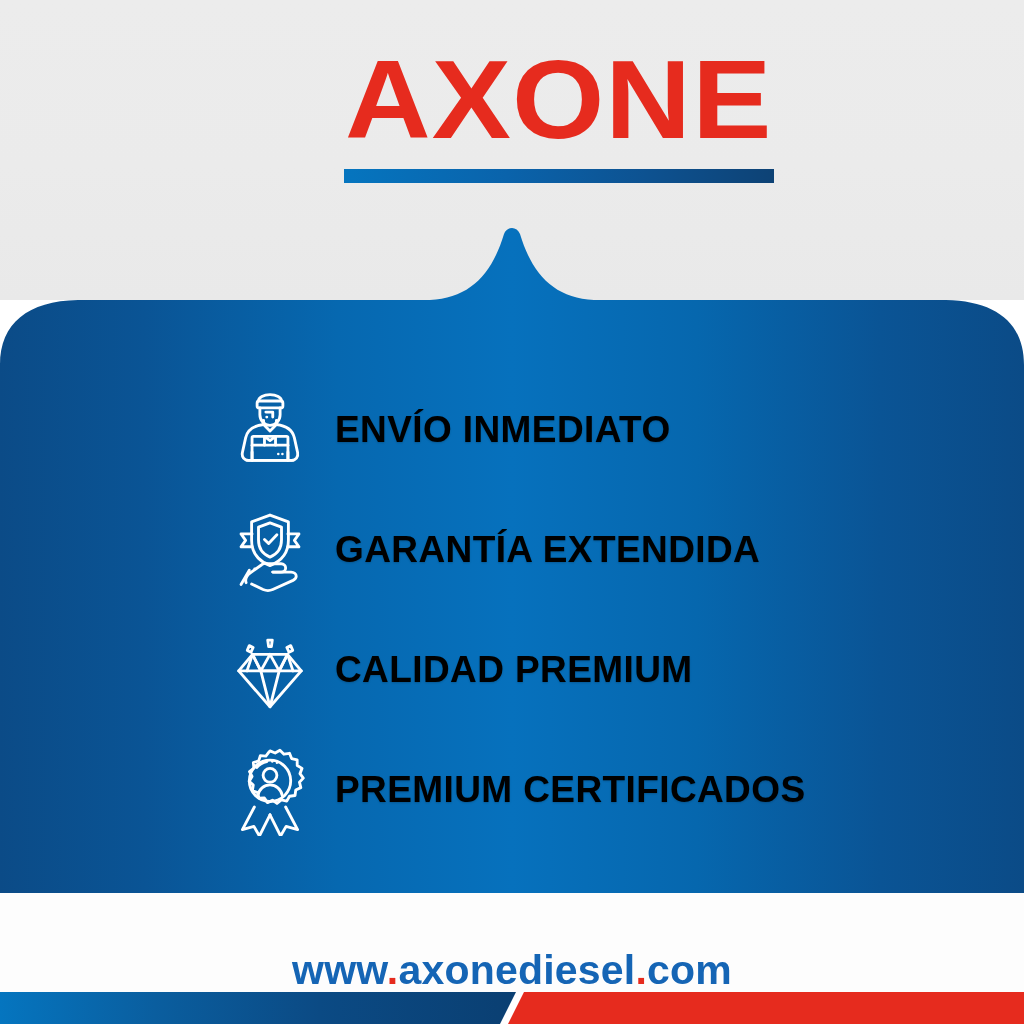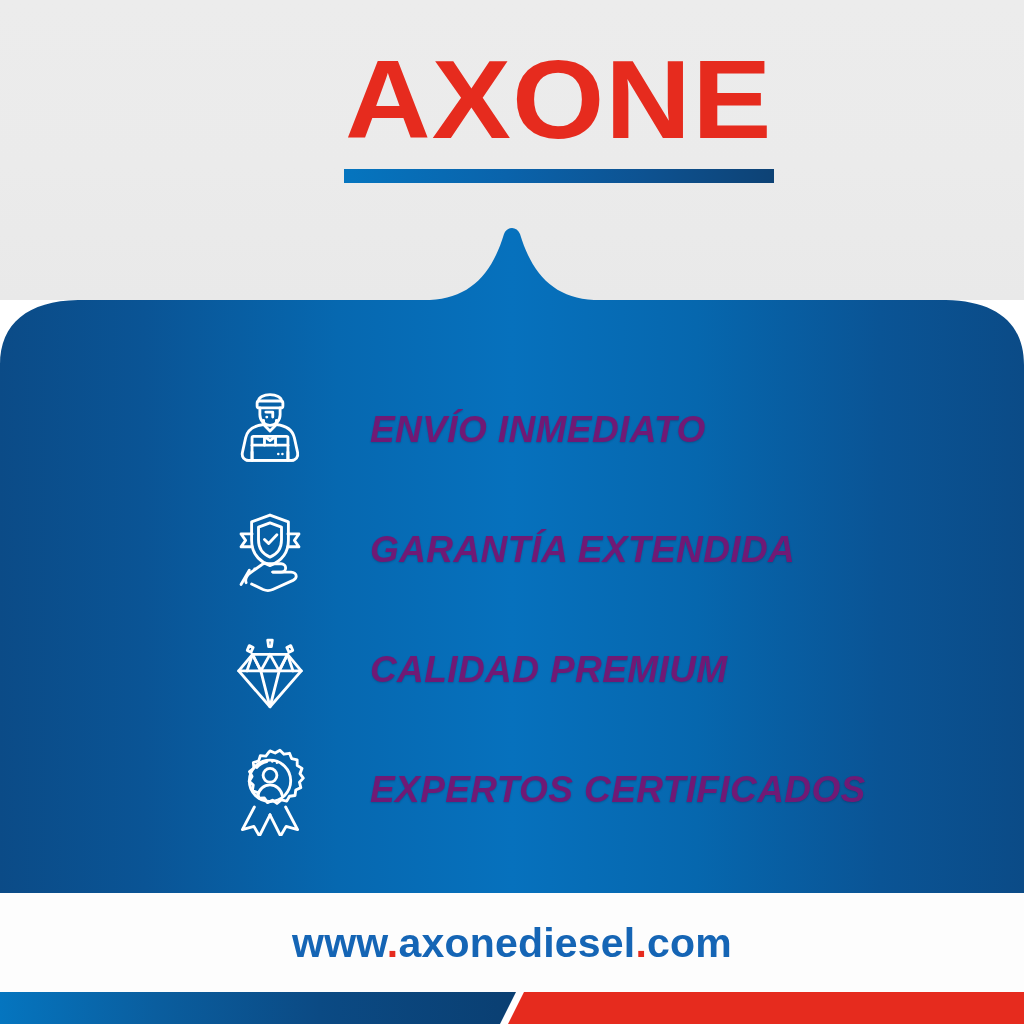--- a/index.html
+++ b/index.html
@@ -93,42 +93,41 @@
     display: flex;
     align-items: center;
     justify-content: center;
   }
   .feature-icon svg {
     display: block;
     width: 92px;
     height: 92px;
   }
   .feature-label {
-    margin-left: 52px;
-    color: #701a75;
+    margin-left: 17px;
+    color: #000000;
     font-family: "Liberation Sans", sans-serif;
     font-weight: bold;
     font-size: 37px;
     line-height: 40px;
     letter-spacing: 0.4px;
     white-space: nowrap;
     text-shadow: 0 1px 2px rgba(0,0,0,0.18);
-    font-style: italic;
   }
 
   
   .site-strip {
     position: absolute;
     left: 0;
     top: 893px;
     width: 1024px;
     height: 99px;
     background: #fdfdfd;
     display: flex;
-    align-items: center;
+    align-items: flex-end;
     justify-content: center;
   }
   .site-url {
     font-family: "Liberation Sans", sans-serif;
     font-weight: bold;
     font-size: 41px;
     line-height: 44px;
     color: #1565b5;
     letter-spacing: 0.2px;
   }
@@ -281,21 +280,21 @@
 
           <path d="M35.5 25.5a20 20 0 0 1 11-6.5"></path>
           <circle cx="52.5" cy="19" r="1.3" fill="#ffffff" stroke="none"></circle>
           <circle cx="57.5" cy="20.5" r="1.3" fill="#ffffff" stroke="none"></circle>
 
           <circle cx="50" cy="34" r="7.5"></circle>
 
           <path d="M36.5 56.5c1.5-7.5 7-12 13.5-12s12 4.5 13.5 12"></path>
         </svg>
       </span>
-      <span class="feature-label">EXPERTOS CERTIFICADOS</span>
+      <span class="feature-label">PREMIUM CERTIFICADOS</span>
     </div>
 
   </div>
 
   <div class="site-strip">
     <div class="site-url"><span>www</span><span class="dot">.</span><span>axonediesel</span><span class="dot">.</span><span>com</span></div>
   </div>
 
   <div class="bottom-bar">
     <svg width="1024" height="32" viewBox="0 0 1024 32" xmlns="http://www.w3.org/2000/svg">

